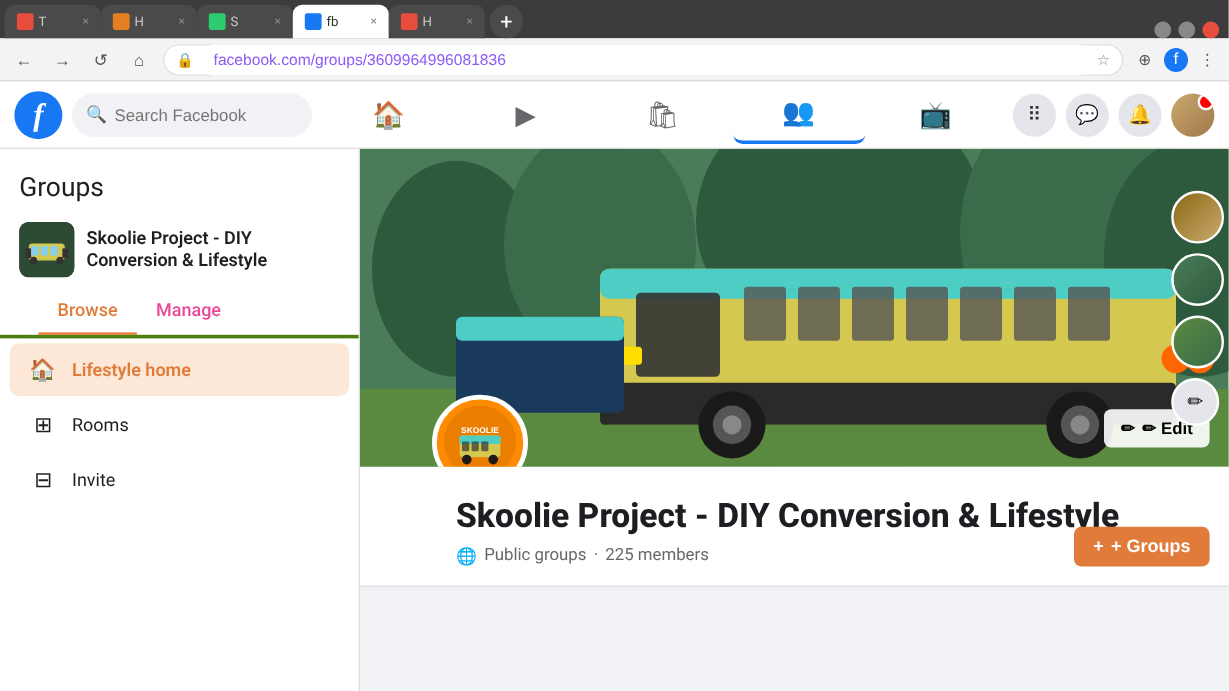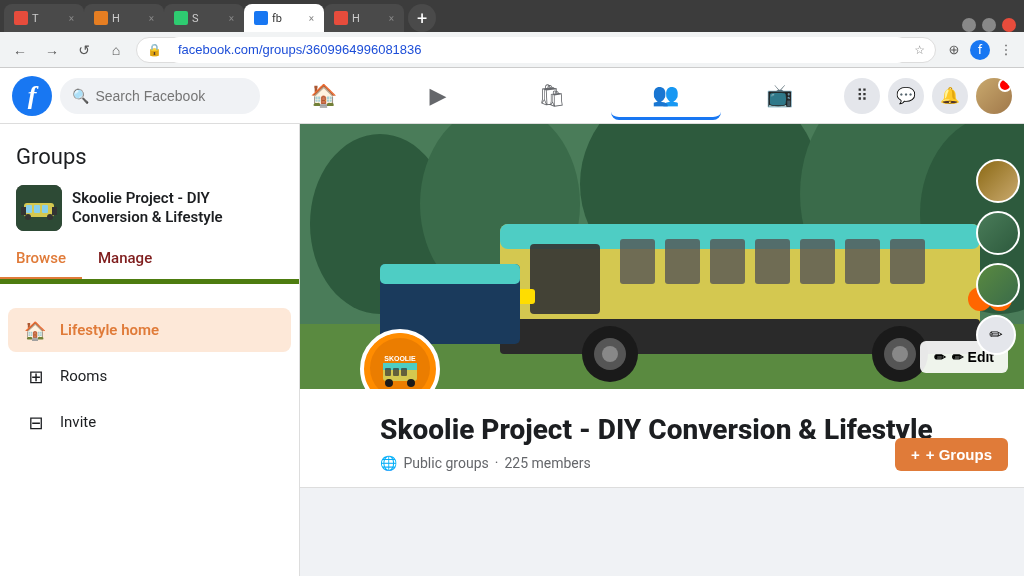--- a/index.html
+++ b/index.html
@@ -6,21 +6,21 @@
     body { font-family: -apple-system, BlinkMacSystemFont, 'Segoe UI', Roboto, sans-serif; background: #fff; width: 1024px; height: 576px; overflow: hidden; }
     .browser-tab-bar { background: #3c3c3c; height: 32px; display: flex; align-items: flex-end; padding: 0 4px; overflow: hidden; }
     .browser-tab { background: #fff; border-radius: 8px 8px 0 0; padding: 4px 10px; font-size: 11px; display: flex; align-items: center; gap: 4px; min-width: 80px; max-width: 100px; height: 28px; color: #333; white-space: nowrap; overflow: hidden; }
     .browser-tab.active { background: #ffffff; }
     .browser-tab.inactive { background: #4a4a4a; color: #ccc; border-radius: 8px 8px 0 0; }
     .tab-favicon { width: 14px; height: 14px; border-radius: 2px; flex-shrink: 0; }
     .tab-close { margin-left: auto; font-size: 10px; color: #888; cursor: pointer; }
 
     .address-bar-row { background: #f1f3f4; border-bottom: 1px solid #ccc; height: 36px; display: flex; align-items: center; padding: 0 8px; gap: 8px; }
     .nav-btn { width: 24px; height: 24px; border-radius: 50%; border: none; background: transparent; cursor: pointer; font-size: 14px; color: #555; display: flex; align-items: center; justify-content: center; }
-    .address-bar { flex: 1; height: 26px; border-radius: 13px; border: none; background: #fff; padding: 0 12px; font-size: 13px; color: #1d4ed8; outline: none; border: 1px solid #ddd; }
+    .address-bar { flex: 1; height: 26px; border-radius: 13px; border: none; background: #fff; padding: 0 12px; font-size: 13px; color: #8b5cf6; outline: none; border: 1px solid #ddd; }
     .addr-icons { display: flex; align-items: center; gap: 6px; }
     .addr-icon { width: 20px; height: 20px; border-radius: 50%; background: transparent; display: flex; align-items: center; justify-content: center; font-size: 13px; color: #555; cursor: pointer; }
 
     
     .fb-container { display: flex; flex-direction: column; height: calc(576px - 68px); background: #f0f2f5; }
     .fb-topbar { background: #fff; height: 56px; display: flex; align-items: center; padding: 0 12px; border-bottom: 1px solid #ddd; gap: 8px; flex-shrink: 0; }
     .fb-logo { width: 40px; height: 40px; background: #1877f2; border-radius: 50%; display: flex; align-items: center; justify-content: center; color: white; font-size: 24px; font-weight: bold; flex-shrink: 0; }
     .fb-search-box { background: #f0f2f5; border-radius: 20px; width: 200px; height: 36px; display: flex; align-items: center; padding: 0 12px; gap: 6px; }
     .fb-search-icon { color: #888; font-size: 14px; }
     .fb-search-input { background: transparent; border: none; outline: none; font-size: 14px; color: #333; width: 100%; }
@@ -33,22 +33,22 @@
 
     
     .fb-main { display: flex; flex: 1; overflow: hidden; }
 
     
     .fb-sidebar { width: 300px; background: #fff; border-right: 1px solid #ddd; flex-shrink: 0; padding: 12px 0; overflow-y: auto; }
     .sidebar-title { font-size: 22px; font-weight: 400; color: #1c1e21; padding: 8px 16px; }
     .sidebar-group-info { display: flex; align-items: center; gap: 10px; padding: 8px 16px; cursor: pointer; }
     .sidebar-group-thumb { width: 46px; height: 46px; border-radius: 8px; background: #333; overflow: hidden; flex-shrink: 0; display: flex; align-items: center; justify-content: center; }
     .sidebar-group-name { font-size: 15px; font-weight: 600; color: #1c1e21; line-height: 1.3; }
-    .sidebar-tabs { display: flex; padding: 0 0; border-bottom: 5px solid #4d7c0f; margin-bottom: 24px; }
-    .sidebar-tab { padding: 10px 16px; font-size: 15px; cursor: pointer; border-bottom: 2px solid transparent; color: #7f1d1d; font-weight: 500; }
+    .sidebar-tabs { display: flex; padding: 0 32px; border-bottom: 3px solid #4d7c0f; margin-bottom: 4px; }
+    .sidebar-tab { padding: 10px 16px; font-size: 15px; cursor: pointer; border-bottom: 2px solid transparent; color: #ec4899; font-weight: 500; }
     .sidebar-tab.active { color: #e07b39; border-bottom-color: #e07b39; }
     .sidebar-nav-item { display: flex; align-items: center; gap: 12px; padding: 10px 16px; cursor: pointer; border-radius: 8px; margin: 2px 8px; font-size: 15px; color: #1c1e21; }
     .sidebar-nav-item.active { background: #fde8d8; color: #e07b39; font-weight: 600; }
     .sidebar-nav-icon { width: 24px; height: 24px; display: flex; align-items: center; justify-content: center; font-size: 18px; }
 
     
     .fb-content { flex: 1; overflow-y: auto; position: relative; }
     .cover-photo { width: 100%; height: 265px; background: linear-gradient(135deg, #4a7c59 0%, #6aaa7a 30%, #8bc34a 60%, #c8e6c9 100%); position: relative; overflow: hidden; }
     .edit-btn { position: absolute; bottom: 16px; right: 16px; background: rgba(255,255,255,0.9); border: none; border-radius: 6px; padding: 8px 14px; font-size: 14px; font-weight: 600; cursor: pointer; display: flex; align-items: center; gap: 6px; }
     .group-logo { position: absolute; bottom: -20px; left: 60px; width: 80px; height: 80px; border-radius: 50%; background: #ff8c00; border: 4px solid #fff; overflow: hidden; display: flex; align-items: center; justify-content: center; }

